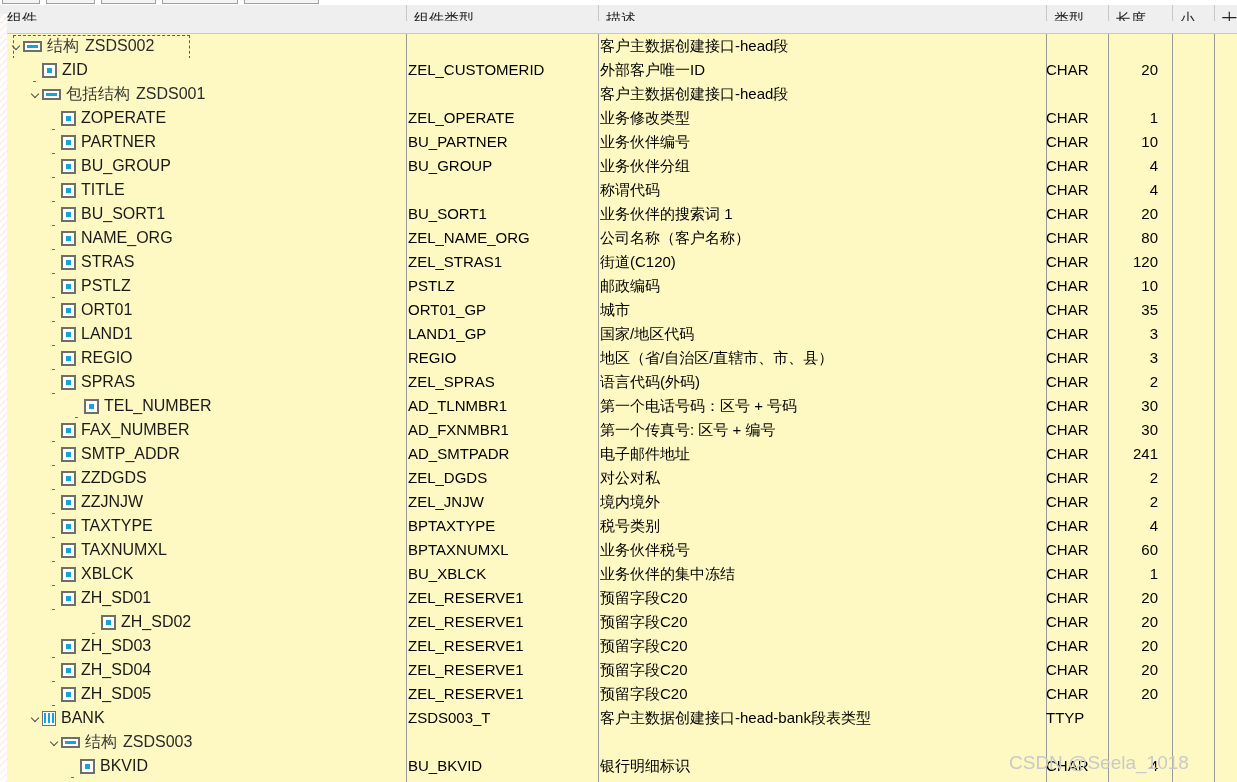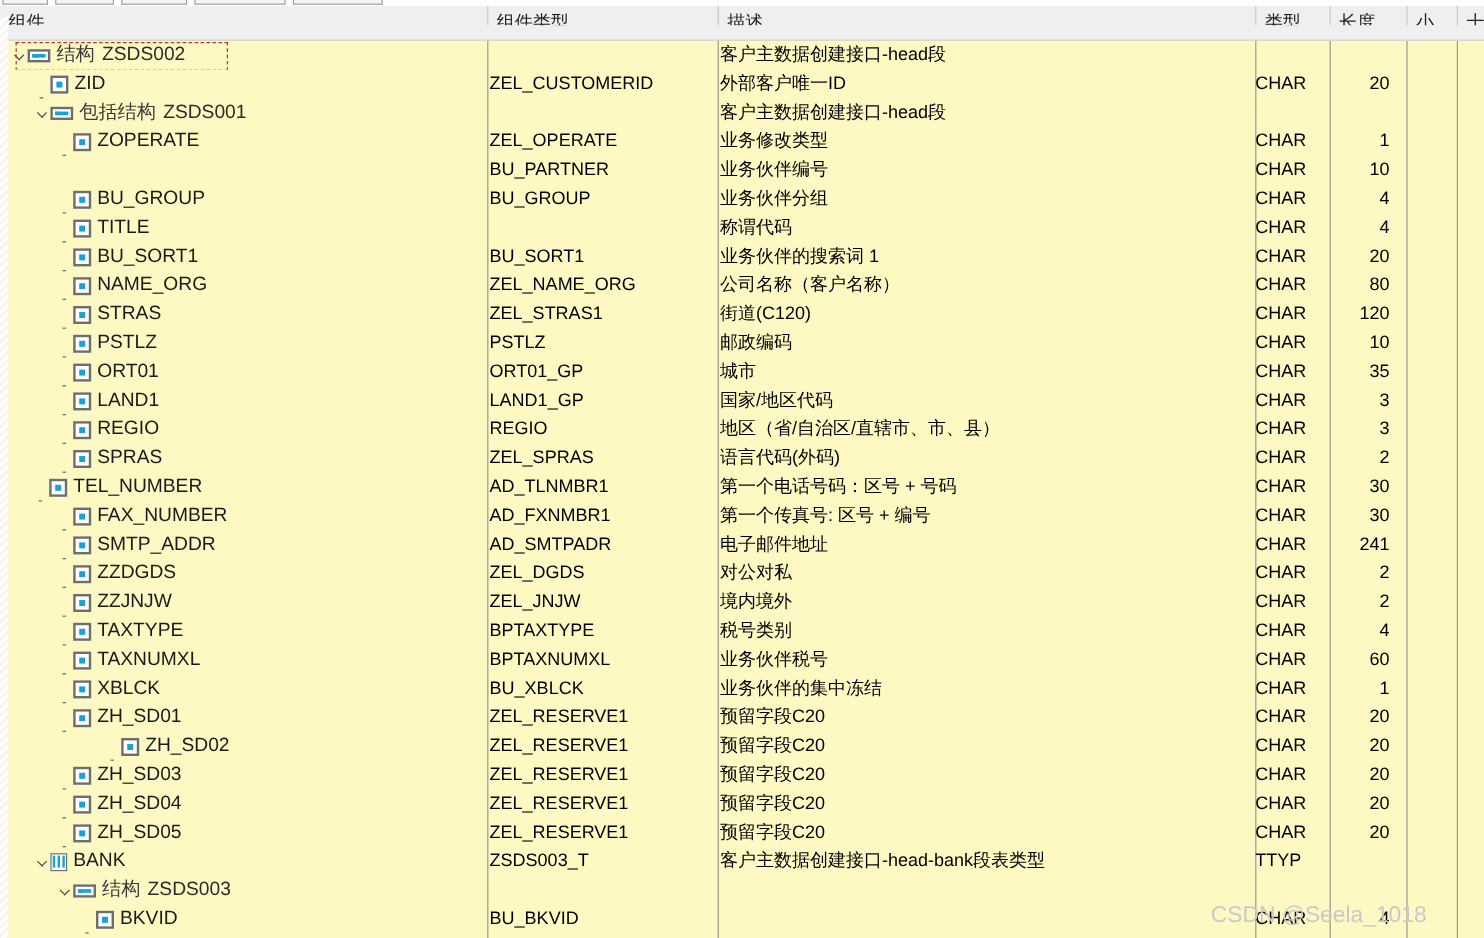--- a/index.html
+++ b/index.html
@@ -303,20 +303,27 @@
           <span class="ico ico-field"></span>
           <span class="lbl">ZOPERATE</span>
         </div>
       </div>
       <div class="cell c-type">ZEL_OPERATE</div>
       <div class="cell c-desc">业务修改类型</div>
       <div class="cell c-dtype">CHAR</div>
       <div class="cell c-len">1</div>
     </div>
     <div class="row" style="top: 96px;">
+      <div class="cell c-name">
+        <div class="tree" style="padding-left: 48px;">
+          <span class="bullet"></span>
+          <span class="ico ico-field"></span>
+          <span class="lbl">PARTNER</span>
+        </div>
+      </div>
       <div class="cell c-type">BU_PARTNER</div>
       <div class="cell c-desc">业务伙伴编号</div>
       <div class="cell c-dtype">CHAR</div>
       <div class="cell c-len">10</div>
     </div>
     <div class="row" style="top: 120px;">
       <div class="cell c-name">
         <div class="tree" style="padding-left: 48px;">
           <span class="bullet"></span>
           <span class="ico ico-field"></span>
@@ -439,21 +446,21 @@
           <span class="lbl">SPRAS</span>
         </div>
       </div>
       <div class="cell c-type">ZEL_SPRAS</div>
       <div class="cell c-desc">语言代码(外码)</div>
       <div class="cell c-dtype">CHAR</div>
       <div class="cell c-len">2</div>
     </div>
     <div class="row" style="top: 360px;">
       <div class="cell c-name">
-        <div class="tree" style="padding-left: 28px;">
+        <div class="tree" style="padding-left: 71px;">
           <span class="bullet"></span>
           <span class="ico ico-field"></span>
           <span class="lbl">TEL_NUMBER</span>
         </div>
       </div>
       <div class="cell c-type">AD_TLNMBR1</div>
       <div class="cell c-desc">第一个电话号码：区号 + 号码</div>
       <div class="cell c-dtype">CHAR</div>
       <div class="cell c-len">30</div>
     </div>
@@ -645,20 +652,21 @@
     </div>
     <div class="row" style="top: 720px;">
       <div class="cell c-name">
         <div class="tree" style="padding-left: 67px;">
           <span class="bullet"></span>
           <span class="ico ico-field"></span>
           <span class="lbl">BKVID</span>
         </div>
       </div>
       <div class="cell c-type">BU_BKVID</div>
+      <div class="cell c-desc">银行明细标识</div>
       <div class="cell c-dtype">CHAR</div>
       <div class="cell c-len">4</div>
     </div>
   </div>
 
 <div id="left-hatch"></div>
 
 <div id="watermark">CSDN @Seela_1018</div>
 
 </body></html>

